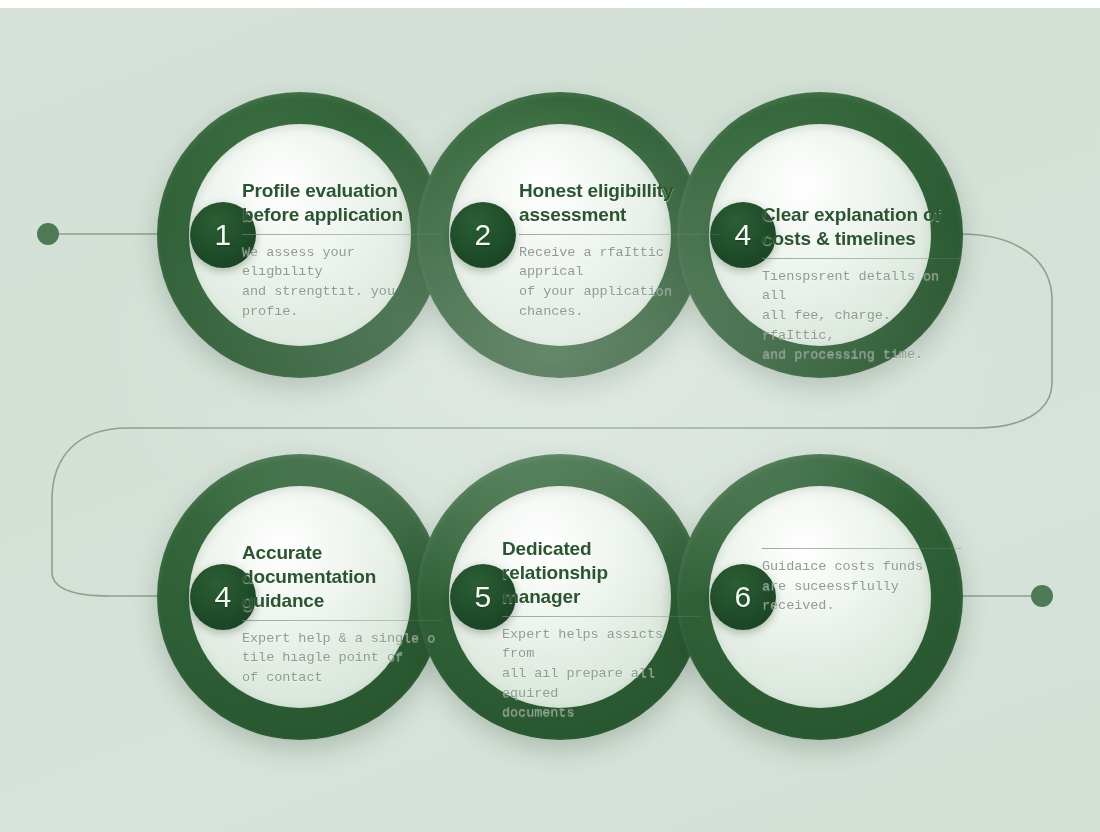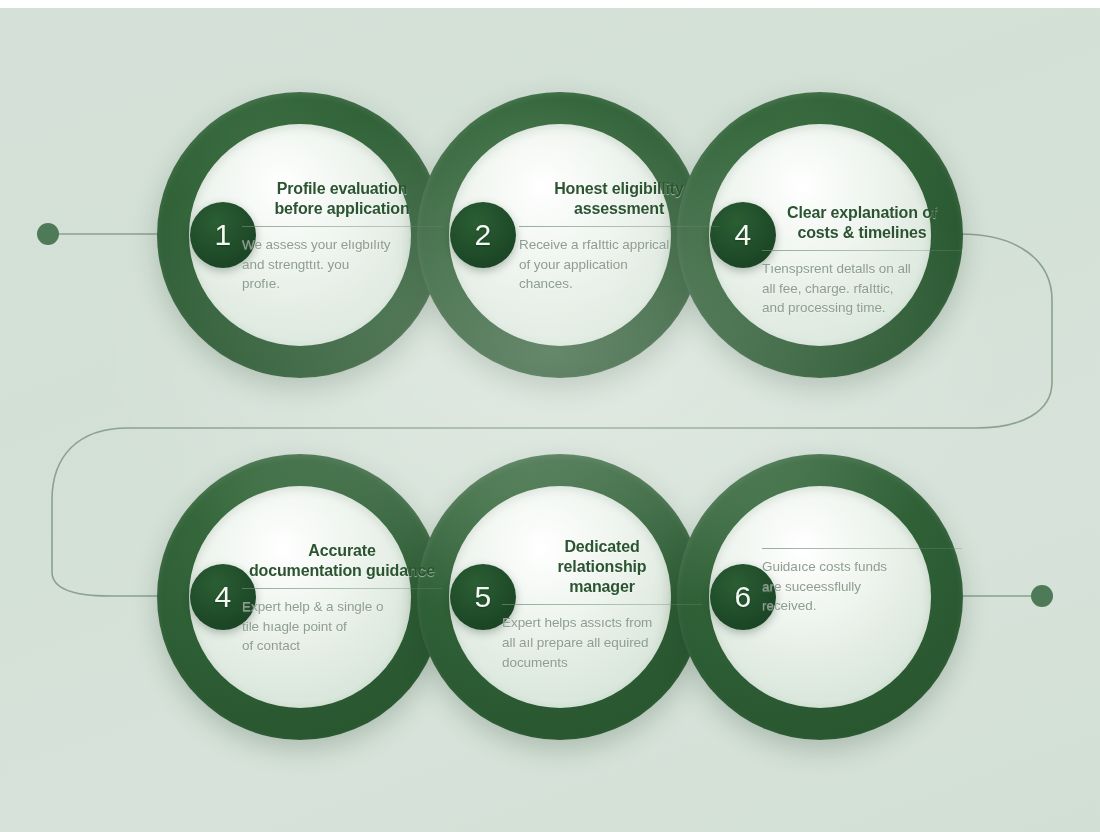--- a/index.html
+++ b/index.html
@@ -84,41 +84,41 @@
     text-shadow: 0 1px 2px rgba(0,0,0,0.28);
   }
 
   .content {
     position: absolute;
     z-index: 4;
     width: 200px;
   }
   .card-title {
     color: #2b5431;
-    font-size: 16px;
+    font-size: 19px;
     font-weight: bold;
     line-height: 1.26;
     letter-spacing: -0.15px;
     text-shadow: 0 1px 1px rgba(255,255,255,0.55);
     white-space: pre-line;
-    text-align: center;
   }
   .divider {
     height: 1px;
     background: linear-gradient(to right, rgba(110,140,115,0.70), rgba(110,140,115,0.30));
     margin: 7px 0 8px 0;
   }
   .card-desc {
     color: #8e9d91;
     font-size: 13.5px;
     font-weight: 400;
     line-height: 1.45;
     letter-spacing: -0.05px;
     white-space: pre-line;
     text-shadow: 0 1px 1px rgba(255,255,255,0.40);
+    font-family: Liberation Mono, monospace;
   }
 </style>
 </head>
 <body>
 
 <div id="canvas">
   <div id="stage">
 
     <svg class="connector-layer" viewBox="0 0 1100 824" width="1100" height="824" aria-hidden="true">
       <path id="flow-path" fill="none" stroke="#7d9782" stroke-width="1.6" stroke-linecap="round" opacity="0.85" d="M 59 234 L 960 234 C 1020 234 1052 262 1052 300 C 1052 352 1052 362 1052 382 C 1052 412 1022 428 975 428 L 128 428 C 78 428 52 456 52 500 C 52 552 52 560 52 572 C 52 588 72 596 110 596 L 1031 596" transform="translate(0,-8)"></path>

